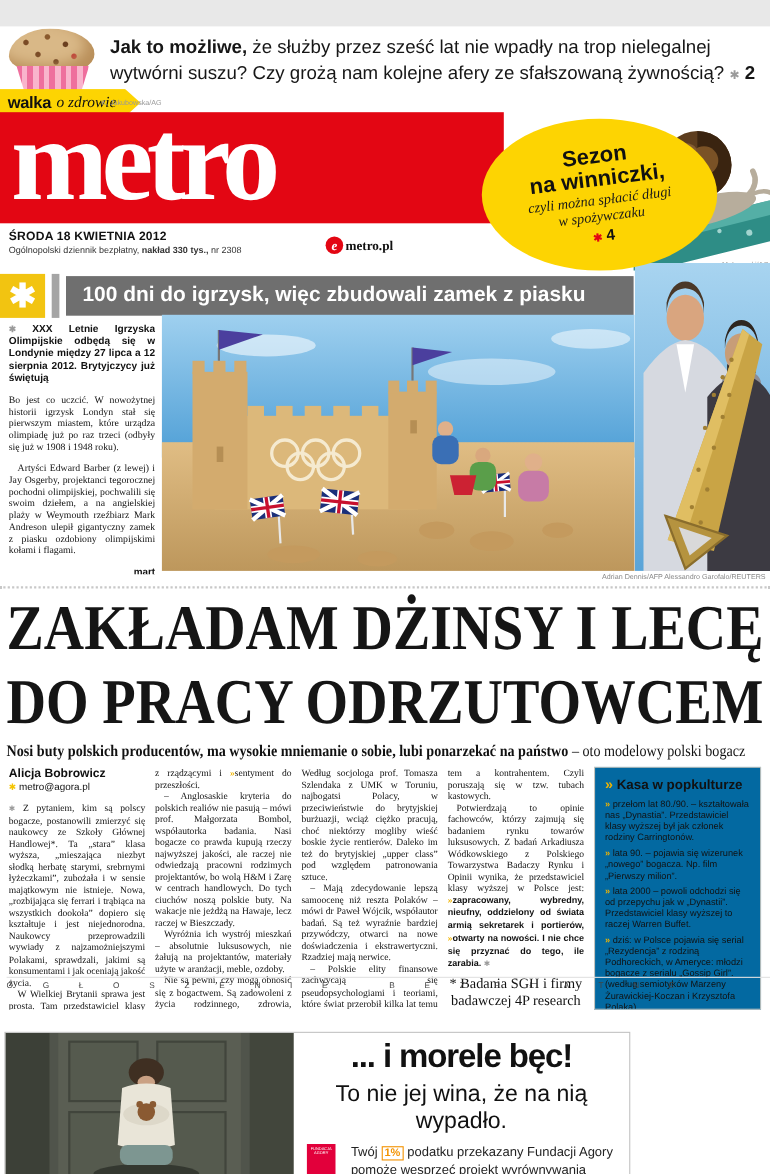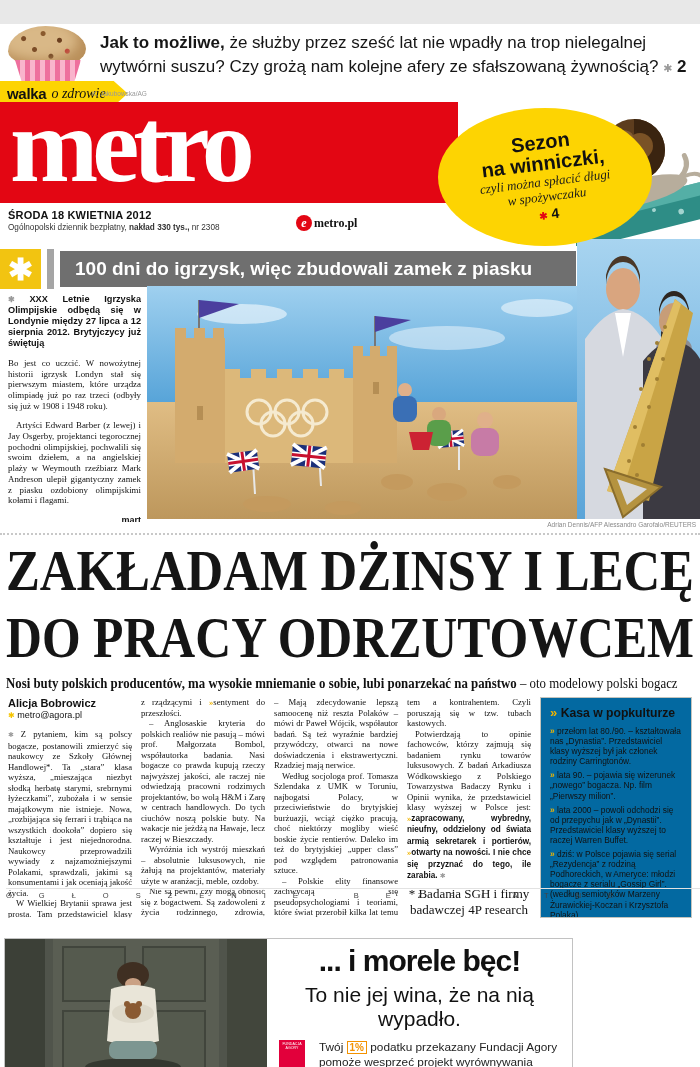--- a/index.html
+++ b/index.html
@@ -370,22 +370,22 @@
     <div class="acol">
       <div class="bt">
         <p><span>z rządzącymi i </span><span class="ybul">»</span><span>sentyment do przeszłości.</span></p>
         <p>– Anglosaskie kryteria do polskich realiów nie pasują – mówi prof. Małgorzata Bombol, współautorka badania. Nasi bogacze co prawda kupują rzeczy najwyższej jakości, ale raczej nie odwiedzają pracowni rodzimych projektantów, bo wolą H&amp;M i Zarę w centrach handlowych. Do tych ciuchów noszą polskie buty. Na wakacje nie jeżdżą na Hawaje, lecz raczej w Bieszczady.</p>
         <p>Wyróżnia ich wystrój mieszkań – absolutnie luksusowych, nie żałują na projektantów, materiały użyte w aranżacji, meble, ozdoby.</p>
         <p>Nie są pewni, czy mogą obnosić się z bogactwem. Są zadowoleni z życia rodzinnego, zdrowia, dochodów, za to głęboko rozczarowani tym, jak działa państwo.</p>
       </div>
     </div>
     <div class="acol">
       <div class="bt">
+        <p>Według socjologa prof. Tomasza Szlendaka z UMK w Toruniu, najbogatsi Polacy, w przeciwieństwie do brytyjskiej burżuazji, wciąż ciężko pracują, choć niektórzy mogliby wieść boskie życie rentierów. Daleko im też do brytyjskiej „upper class” pod względem patronowania sztuce.</p>
         <p>– Mają zdecydowanie lepszą samoocenę niż reszta Polaków – mówi dr Paweł Wójcik, współautor badań. Są też wyraźnie bardziej przywódczy, otwarci na nowe doświadczenia i ekstrawertyczni. Rzadziej mają nerwice.</p>
-        <p>Według socjologa prof. Tomasza Szlendaka z UMK w Toruniu, najbogatsi Polacy, w przeciwieństwie do brytyjskiej burżuazji, wciąż ciężko pracują, choć niektórzy mogliby wieść boskie życie rentierów. Daleko im też do brytyjskiej „upper class” pod względem patronowania sztuce.</p>
         <p>– Polskie elity finansowe zachwycają się pseudopsychologiami i teoriami, które świat przerobił kilka lat temu – dodaje socjolog. Jak wygląda życie bogacza? Zdaniem prof. Szlendaka ich światy zamykają się między domem, limuzyną, pracą, prywatnym samolo-</p>
       </div>
     </div>
     <div class="acol">
       <div class="bt">
         <p>tem a kontrahentem. Czyli poruszają się w tzw. tubach kastowych.</p>
         <p><span>Potwierdzają to opinie fachowców, którzy zajmują się badaniem rynku towarów luksusowych. Z badań Arkadiusza Wódkowskiego z Polskiego Towarzystwa Badaczy Rynku i Opinii wynika, że przedstawiciel klasy wyższej w Polsce jest: </span><span class="ybul">»</span><b>zapracowany, wybredny, nieufny, oddzielony od świata armią sekretarek i portierów, </b><span class="ybul">»</span><b>otwarty na nowości. I nie chce się przyznać do tego, ile zarabia. </b><span class="star star-gray" style="font-size:7px">✱</span></p>
       </div>
       <div class="footnote">* Badania SGH i firmy badawczej 4P research mix.</div>
       <div class="callout"><span class="ybul">»</span>

